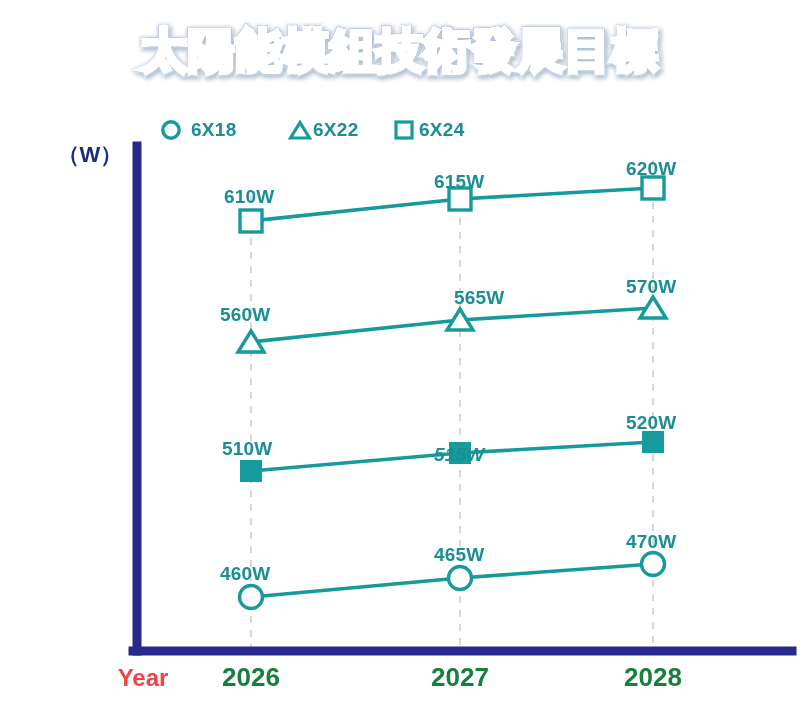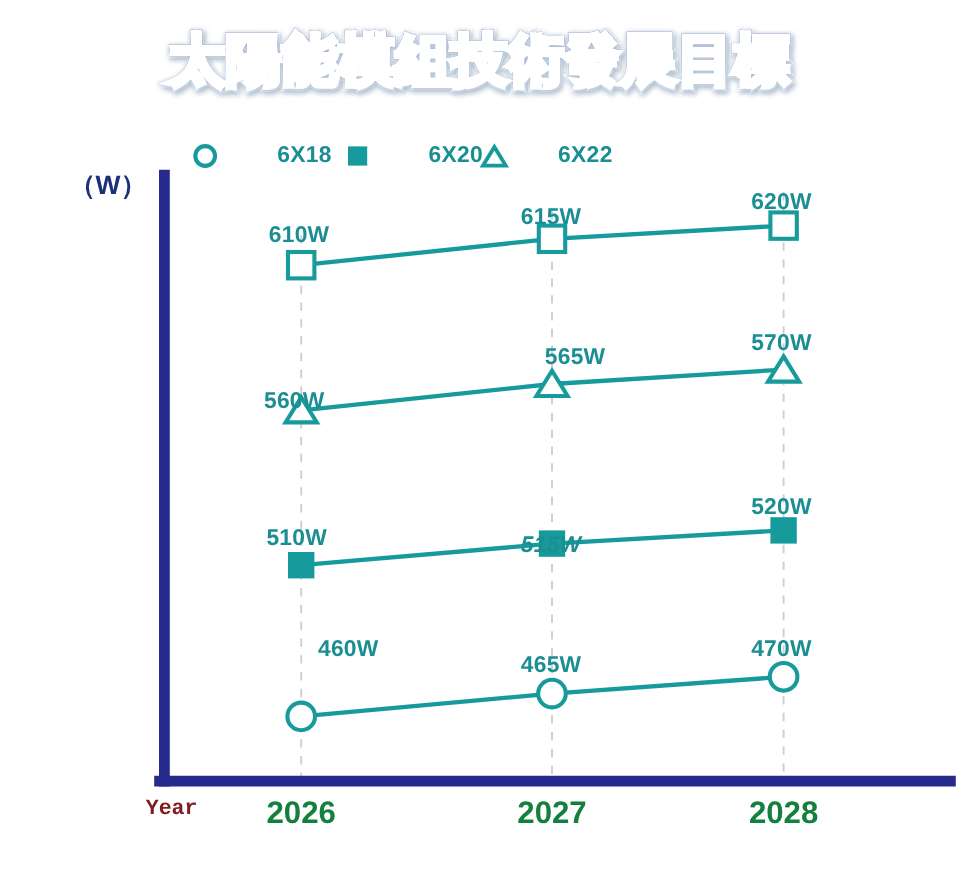--- a/index.html
+++ b/index.html
@@ -65,21 +65,20 @@
     height: 32px;
     display: flex;
     align-items: center;
     gap: 0px;
     z-index: 5;
   }
   .legend-item {
     display: flex;
     align-items: center;
     height: 32px;
-    gap: 40px;
   }
   .legend-label {
     font-size: 19px;
     font-weight: 700;
     color: #1a8e92;
     font-family: "Liberation Sans", sans-serif;
     letter-spacing: 0.3px;
   }
   .legend-swatch {
     display: inline-block;
@@ -120,24 +119,24 @@
     color: #15803d;
     font-family: "Liberation Sans", sans-serif;
     z-index: 4;
   }
   #x-axis-title {
     position: absolute;
     left: 88px;
     top: 664px;
     width: 110px;
     text-align: center;
-    font-size: 18px;
-    font-weight: 700;
-    color: #7f1d1d;
-    font-family: Liberation Mono, monospace;
+    font-size: 24px;
+    font-weight: 700;
+    color: #ef4444;
+    font-family: Liberation Sans, sans-serif;
     z-index: 4;
   }
   .point-label {
     position: absolute;
     font-size: 19px;
     font-weight: 700;
     color: #1a8e92;
     font-family: "Liberation Sans", sans-serif;
     white-space: nowrap;
     z-index: 6;
@@ -154,38 +153,38 @@
 
   <div class="legend-item" style="width:128px;">
     <span class="legend-swatch" style="width:22px;height:22px;margin-right:9px;">
       <svg width="22" height="22" viewBox="0 0 22 22">
           <circle cx="11" cy="11" r="8.2" fill="none" stroke="#179a9c" stroke-width="3.4"></circle>
         </svg>
     </span>
     <span class="legend-label">6X18</span>
   </div>
 
-  <div class="legend-item" style="width:112px;">
-    <span class="legend-swatch" style="width:20px;height:20px;margin-right:9px;">
-      <svg width="20" height="20" viewBox="0 0 20 20">
-          <rect x="2" y="2" width="16" height="16" fill="#179a9c"></rect>
-        </svg>
-    </span>
-    <span class="legend-label">6X20</span>
-  </div>
 
   <div class="legend-item" style="width:105px;">
     <span class="legend-swatch" style="width:24px;height:22px;margin-right:1px;">
       <svg width="24" height="22" viewBox="0 0 24 22">
           <polygon points="12,3.5 21.5,19 2.5,19" fill="none" stroke="#179a9c" stroke-width="3.2" stroke-linejoin="miter"></polygon>
         </svg>
     </span>
     <span class="legend-label">6X22</span>
   </div>
 
+  <div class="legend-item" style="width:100px;">
+    <span class="legend-swatch" style="width:22px;height:22px;margin-right:4px;">
+      <svg width="22" height="22" viewBox="0 0 22 22">
+          <rect x="3" y="3" width="16" height="16" fill="none" stroke="#179a9c" stroke-width="3.2"></rect>
+        </svg>
+    </span>
+    <span class="legend-label">6X24</span>
+  </div>
 
 </div>
 
 <svg id="plot" viewBox="0 0 800 726" xmlns="http://www.w3.org/2000/svg">
 
   <g stroke="#cfcfcf" stroke-width="1.6" stroke-dasharray="7 7">
     <line x1="251" y1="196" x2="251" y2="650"></line>
     <line x1="460" y1="176" x2="460" y2="650"></line>
     <line x1="653" y1="160" x2="653" y2="650"></line>
   </g>
@@ -222,29 +221,29 @@
     <circle cx="460" cy="578" r="11.5" fill="#ffffff" stroke="#179a9c" stroke-width="3.4"></circle>
     <circle cx="653" cy="564" r="11.5" fill="#ffffff" stroke="#179a9c" stroke-width="3.4"></circle>
   </g>
 
 </svg>
 
 <div class="point-label" style="left:224px; top:186px;">610W</div>
 <div class="point-label" style="left:434px; top:171px;">615W</div>
 <div class="point-label" style="left:626px; top:158px;">620W</div>
 
-<div class="point-label" style="left:220px; top:324px;text-align:right;">560W</div>
+<div class="point-label" style="left:220px; top:304px;text-align:right;">560W</div>
 <div class="point-label" style="left:454px; top:287px;text-align:right;">565W</div>
 <div class="point-label" style="left:626px; top:276px;">570W</div>
 
 <div class="point-label" style="left:222px; top:438px;">510W</div>
 <div class="point-label" style="left:434px; top:444px;font-style:italic;">515W</div>
 <div class="point-label" style="left:626px; top:412px;">520W</div>
 
-<div class="point-label" style="left:220px; top:531px;margin-left:45px;">460W</div>
+<div class="point-label" style="left:220px; top:563px;">460W</div>
 <div class="point-label" style="left:434px; top:544px;">465W</div>
 <div class="point-label" style="left:626px; top:531px;text-align:center;">470W</div>
 
 <div id="y-axis-title">
   <div>（W）</div>
 </div>
 
 <div id="x-axis-title">Year</div>
 
 <div class="x-tick-label" style="left:191px;">2026</div>

